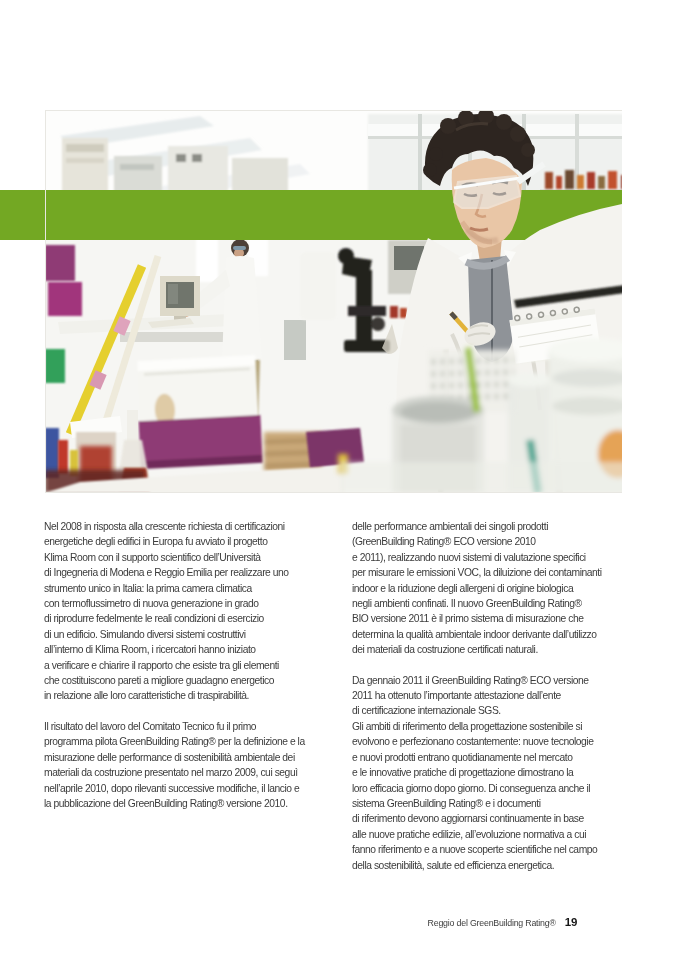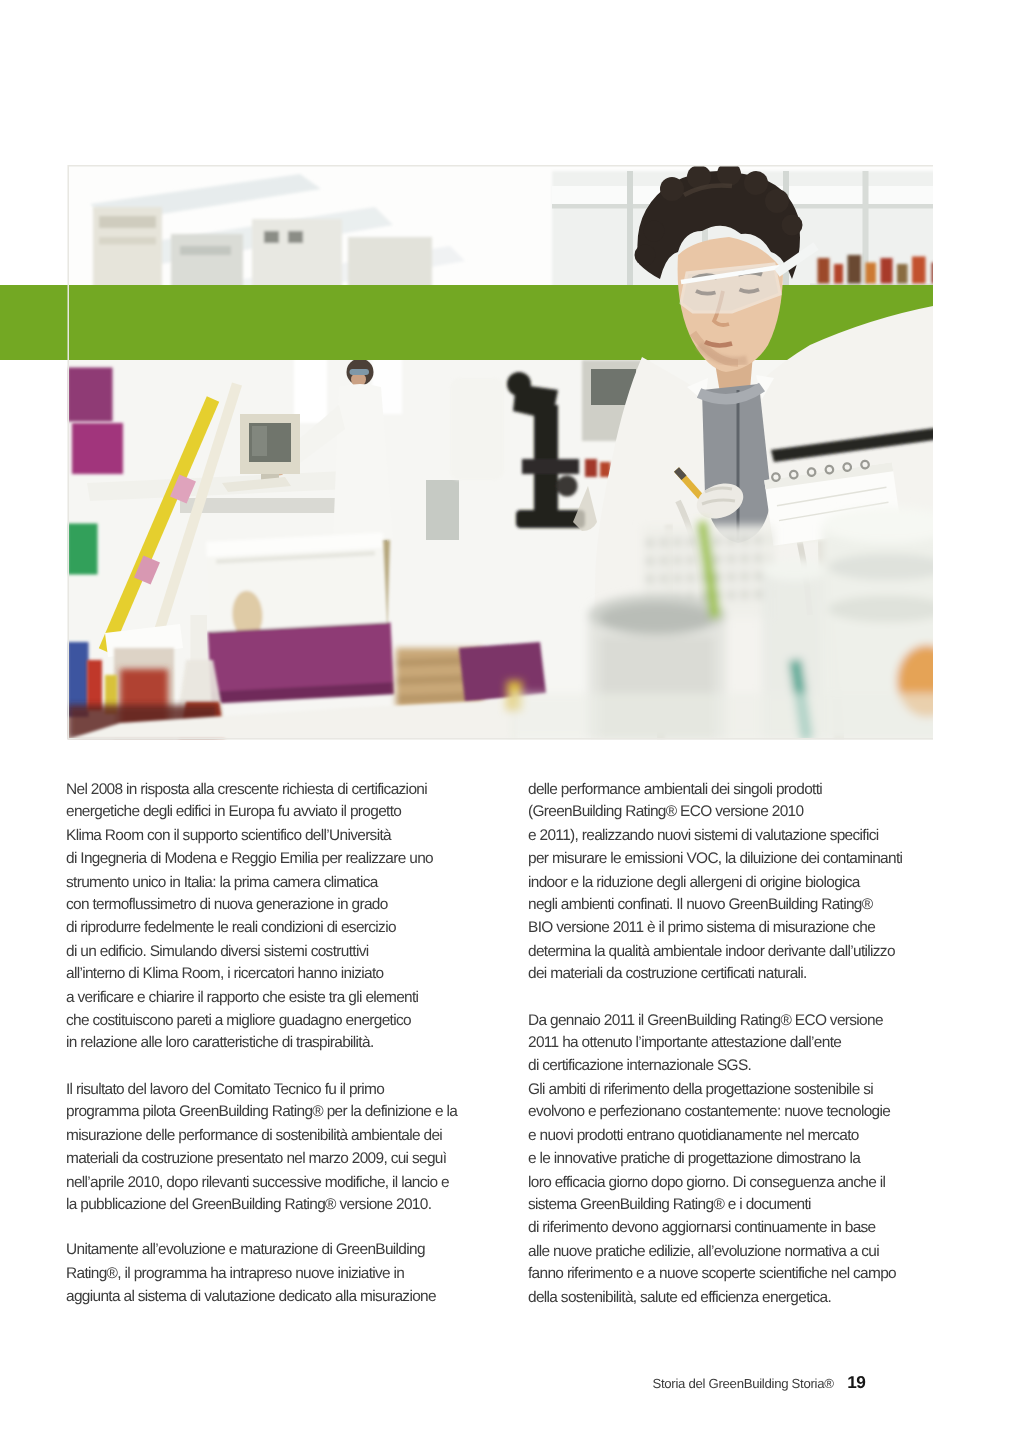--- a/index.html
+++ b/index.html
@@ -275,23 +275,20 @@
 all’interno di Klima Room, i ricercatori hanno iniziato
 a verificare e chiarire il rapporto che esiste tra gli elementi
 che costituiscono pareti a migliore guadagno energetico
 in relazione alle loro caratteristiche di traspirabilità.</p>
     <p class="para">Il risultato del lavoro del Comitato Tecnico fu il primo
 programma pilota GreenBuilding Rating® per la definizione e la
 misurazione delle performance di sostenibilità ambientale dei
 materiali da costruzione presentato nel marzo 2009, cui seguì
 nell’aprile 2010, dopo rilevanti successive modifiche, il lancio e
 la pubblicazione del GreenBuilding Rating® versione 2010.</p>
-    <p class="para">Unitamente all’evoluzione e maturazione di GreenBuilding
-Rating®, il programma ha intrapreso nuove iniziative in
-aggiunta al sistema di valutazione dedicato alla misurazione</p>
   </div>
   <div class="col col-right">
     <p class="para">delle performance ambientali dei singoli prodotti
 (GreenBuilding Rating® ECO versione 2010
 e 2011), realizzando nuovi sistemi di valutazione specifici
 per misurare le emissioni VOC, la diluizione dei contaminanti
 indoor e la riduzione degli allergeni di origine biologica
 negli ambienti confinati. Il nuovo GreenBuilding Rating®
 BIO versione 2011 è il primo sistema di misurazione che
 determina la qualità ambientale indoor derivante dall’utilizzo
@@ -305,17 +302,17 @@
 e le innovative pratiche di progettazione dimostrano la
 loro efficacia giorno dopo giorno. Di conseguenza anche il
 sistema GreenBuilding Rating® e i documenti
 di riferimento devono aggiornarsi continuamente in base
 alle nuove pratiche edilizie, all’evoluzione normativa a cui
 fanno riferimento e a nuove scoperte scientifiche nel campo
 della sostenibilità, salute ed efficienza energetica.</p>
   </div>
 
   <div class="footer">
-    <span class="footer-label">Storia del GreenBuilding Storia®</span>
+    <span class="footer-label">Reggio del GreenBuilding Rating®</span>
     <span class="footer-page">19</span>
   </div>
 
 </div>
 
 </body></html>

